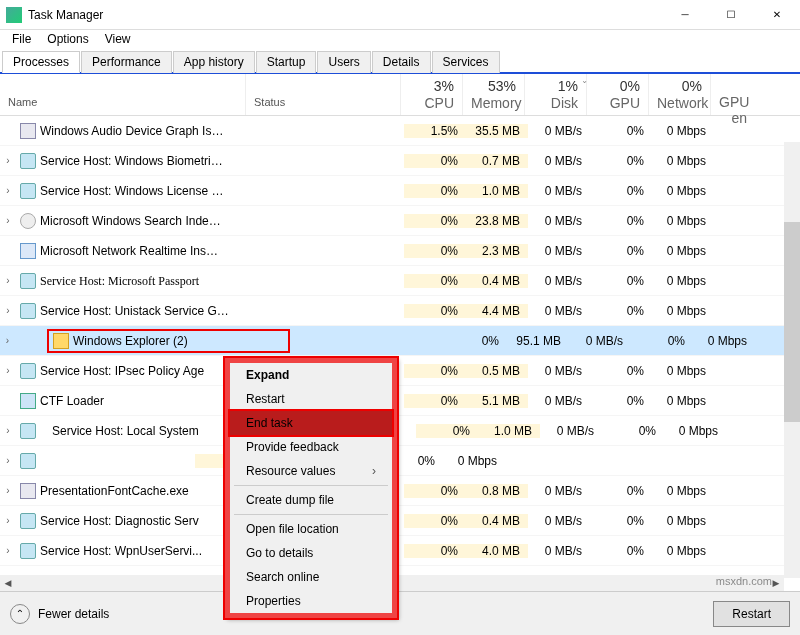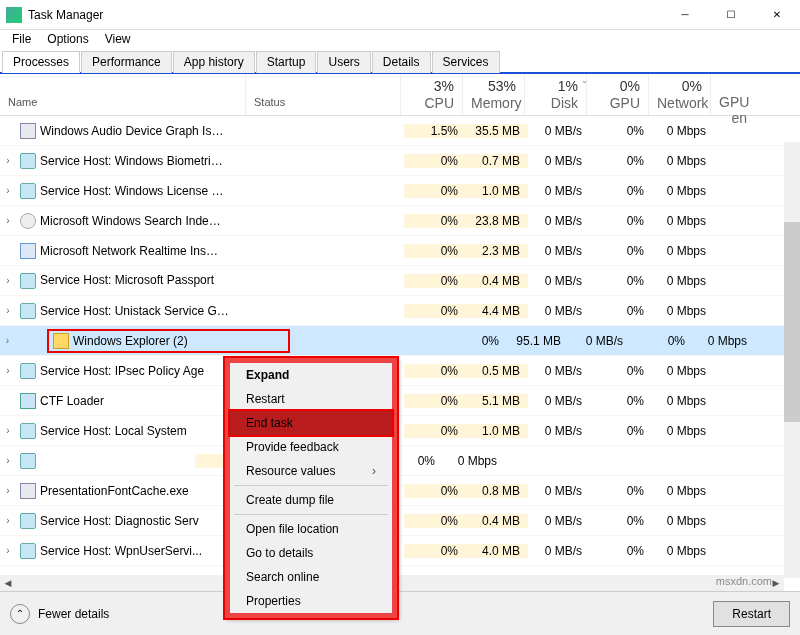--- a/index.html
+++ b/index.html
@@ -205,21 +205,21 @@
       <span class="status"></span>
       <span class="cell cpu">0%</span>
       <span class="cell mem">2.3 MB</span>
       <span class="cell">0 MB/s</span>
       <span class="cell">0%</span>
       <span class="cell">0 Mbps</span>
       <span class="cell gpuen"></span>
     </div>
     <div class="row">
       <span class="expand">›</span>
-      <span style="display:inline-flex;align-items:flex-start;">
+      <span style="display:inline-flex;align-items:flex-end;font-family:Liberation Serif, serif;">
         <span class="picon gear"></span>
         <span class="name">Service Host: Microsoft Passport</span>
       </span>
       <span class="status"></span>
       <span class="cell cpu">0%</span>
       <span class="cell mem">0.4 MB</span>
       <span class="cell">0 MB/s</span>
       <span class="cell">0%</span>
       <span class="cell">0 Mbps</span>
       <span class="cell gpuen"></span>
@@ -275,21 +275,21 @@
       <span class="status"></span>
       <span class="cell cpu">0%</span>
       <span class="cell mem">5.1 MB</span>
       <span class="cell">0 MB/s</span>
       <span class="cell">0%</span>
       <span class="cell">0 Mbps</span>
       <span class="cell gpuen"></span>
     </div>
     <div class="row">
       <span class="expand">›</span>
-      <span style="display:inline-flex;align-items:center;">
+      <span style="display:inline-flex;align-items:center;gap:12px;">
         <span class="picon gear"></span>
         <span class="name">Service Host: Local System</span>
       </span>
       <span class="status"></span>
       <span class="cell cpu">0%</span>
       <span class="cell mem">1.0 MB</span>
       <span class="cell">0 MB/s</span>
       <span class="cell">0%</span>
       <span class="cell">0 Mbps</span>
       <span class="cell gpuen"></span>

